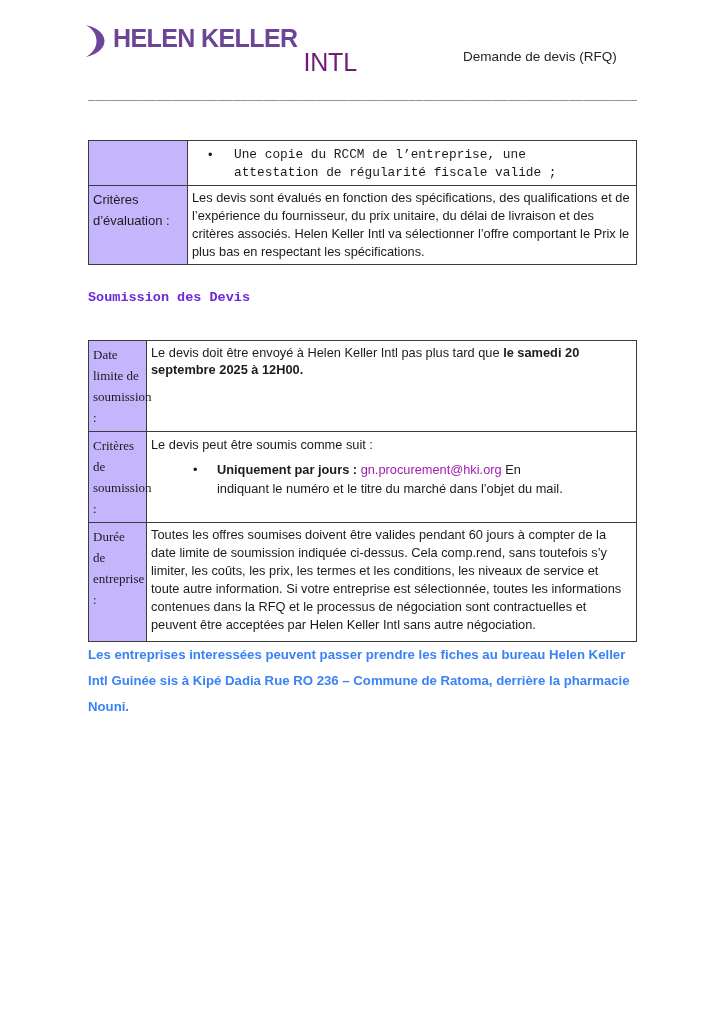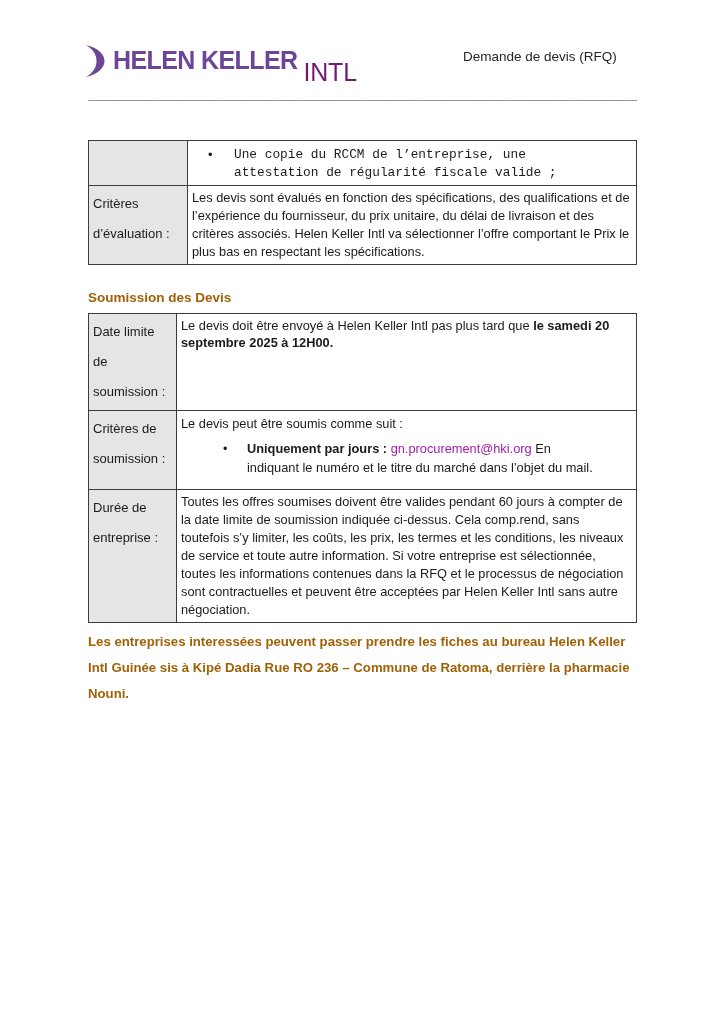--- a/index.html
+++ b/index.html
@@ -8,22 +8,22 @@
     width:724px; height:1024px;
     font-family:"Liberation Sans", sans-serif;
     color:#1b1b1b;
     position:relative;
     overflow:hidden;
   }
   .page { position:relative; width:724px; height:1024px; background:#ffffff; }
 
   
   .logo {
-    position:absolute; left:84px; top:34px;
-    display:flex; align-items:center;
+    position:absolute; left:84px; top:24px;
+    display:flex; align-items:flex-start;
   }
   .logo-mark { width:22px; height:34px; margin-right:7px; }
   .logo-text-bold {
     font-size:25px; font-weight:700; letter-spacing:-0.6px;
     color:#6d4596;
   }
   .logo-text-light {
     font-size:25px; font-weight:400; letter-spacing:-0.2px;
     color:#701a75; margin-left:6px;margin-top:24px;
   }
@@ -39,23 +39,23 @@
 
   
   .content { position:absolute; left:88px; top:140px; width:549px; }
 
   table { border-collapse:collapse; table-layout:fixed; width:549px; }
   td {
     border:1px solid #3c3c3c; vertical-align:top;
     font-size:12.8px; line-height:18px;
     padding:3px 6px 3px 4px;
   }
-  td.lbl { background:#e5e5e5; line-height:30px; font-size:13px; }
+  td.lbl { background:#c4b5fd; line-height:21px; font-size:13px; }
   table.tbl-eval td.lbl { width:99px; }
-  table.tbl-sub  td.lbl { width:88px; }
+  table.tbl-sub  td.lbl { width:58px;font-family:Liberation Serif, serif; }
 
   tr.t1r1 td { height:43px; }
   tr.t1r2 td { height:73px; }
   tr.t2r1 td { height:49px; }
   tr.t2r1 td.val { line-height:17px; }
   tr.t2r2 td { height:79px; }
   tr.t2r2 td.val { line-height:19px; }
   tr.t2r3 td { height:119px; }
 
   .bullet-row { display:flex; padding-left:16px; margin-top:2px; }
@@ -63,27 +63,27 @@
   .bullet-text { max-width:382px;font-family:Liberation Mono, monospace; }
 
   .bullet-row2 { display:flex; padding-left:42px; margin-top:6px; }
   .bullet-glyph2 { flex:none; width:24px; }
   .bullet-text2 { max-width:350px; }
 
   .bold { font-weight:700; }
   .email { color:#a21caf; text-decoration:none; cursor:pointer; }
 
   .section-heading {
-    margin:25px 0 8px 0;
-    font-size:13.5px; font-weight:700; color:#a16207;
+    margin:25px 0 35px 0;
+    font-size:13.5px; font-weight:700; color:#6d28d9;font-family:Liberation Mono, monospace;
   }
 
   .footer-note {
-    margin-top:6px; width:549px;
-    font-size:13.2px; font-weight:700; line-height:26px; color:#a16207;
+    width:549px;
+    font-size:13.2px; font-weight:700; line-height:26px; color:#3b82f6;
   }
 </style>
 </head>
 <body>
 
 <div class="page">
 
   <div class="logo">
     <svg class="logo-mark" viewBox="0 0 22 34" xmlns="http://www.w3.org/2000/svg">
       <path d="M2 1 C 14 4 20.5 10 20.5 17 C 20.5 24 14 30 2 33 C 9.5 28.5 12.5 23 12.5 17 C 12.5 11 9.5 5.5 2 1 Z" fill="#6d4596"></path>

